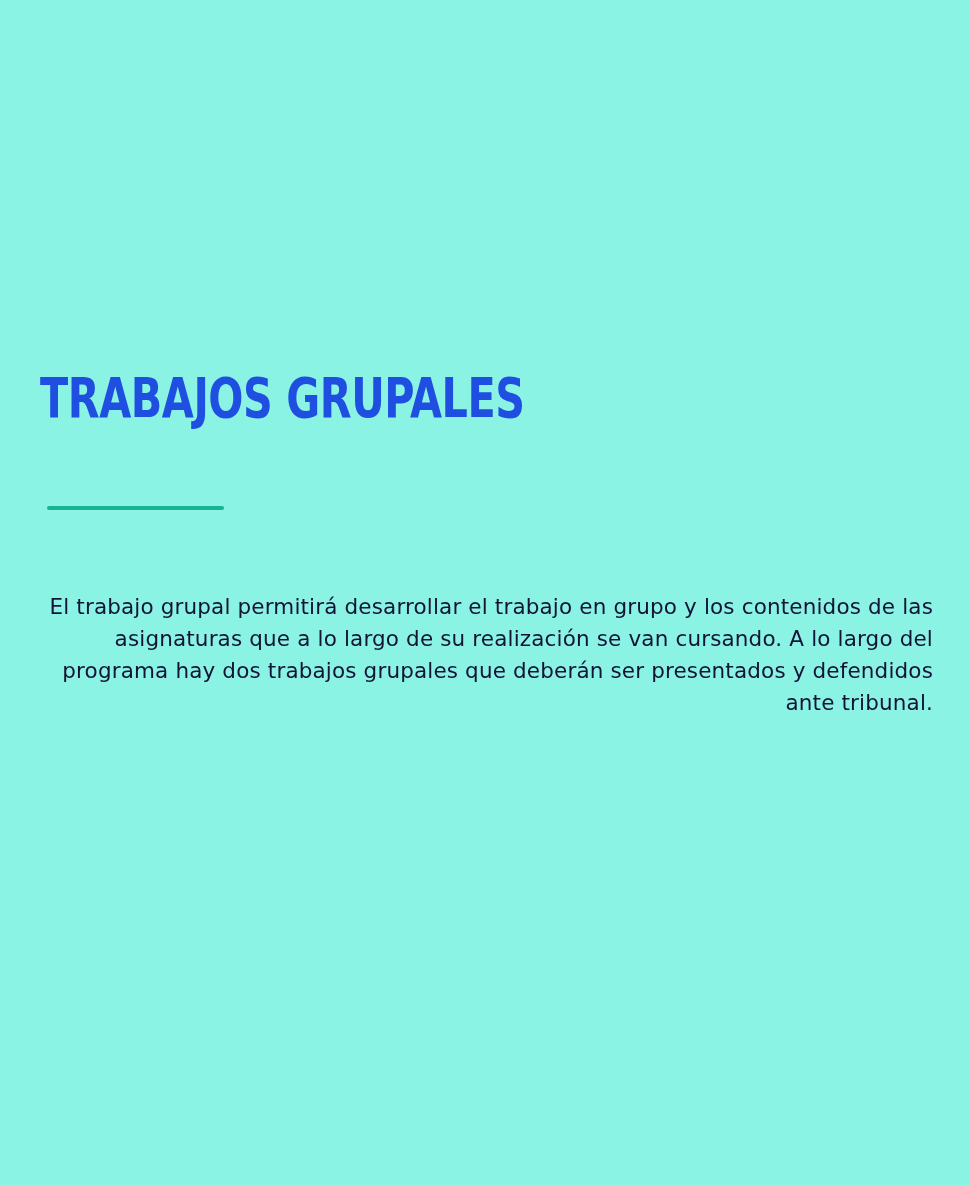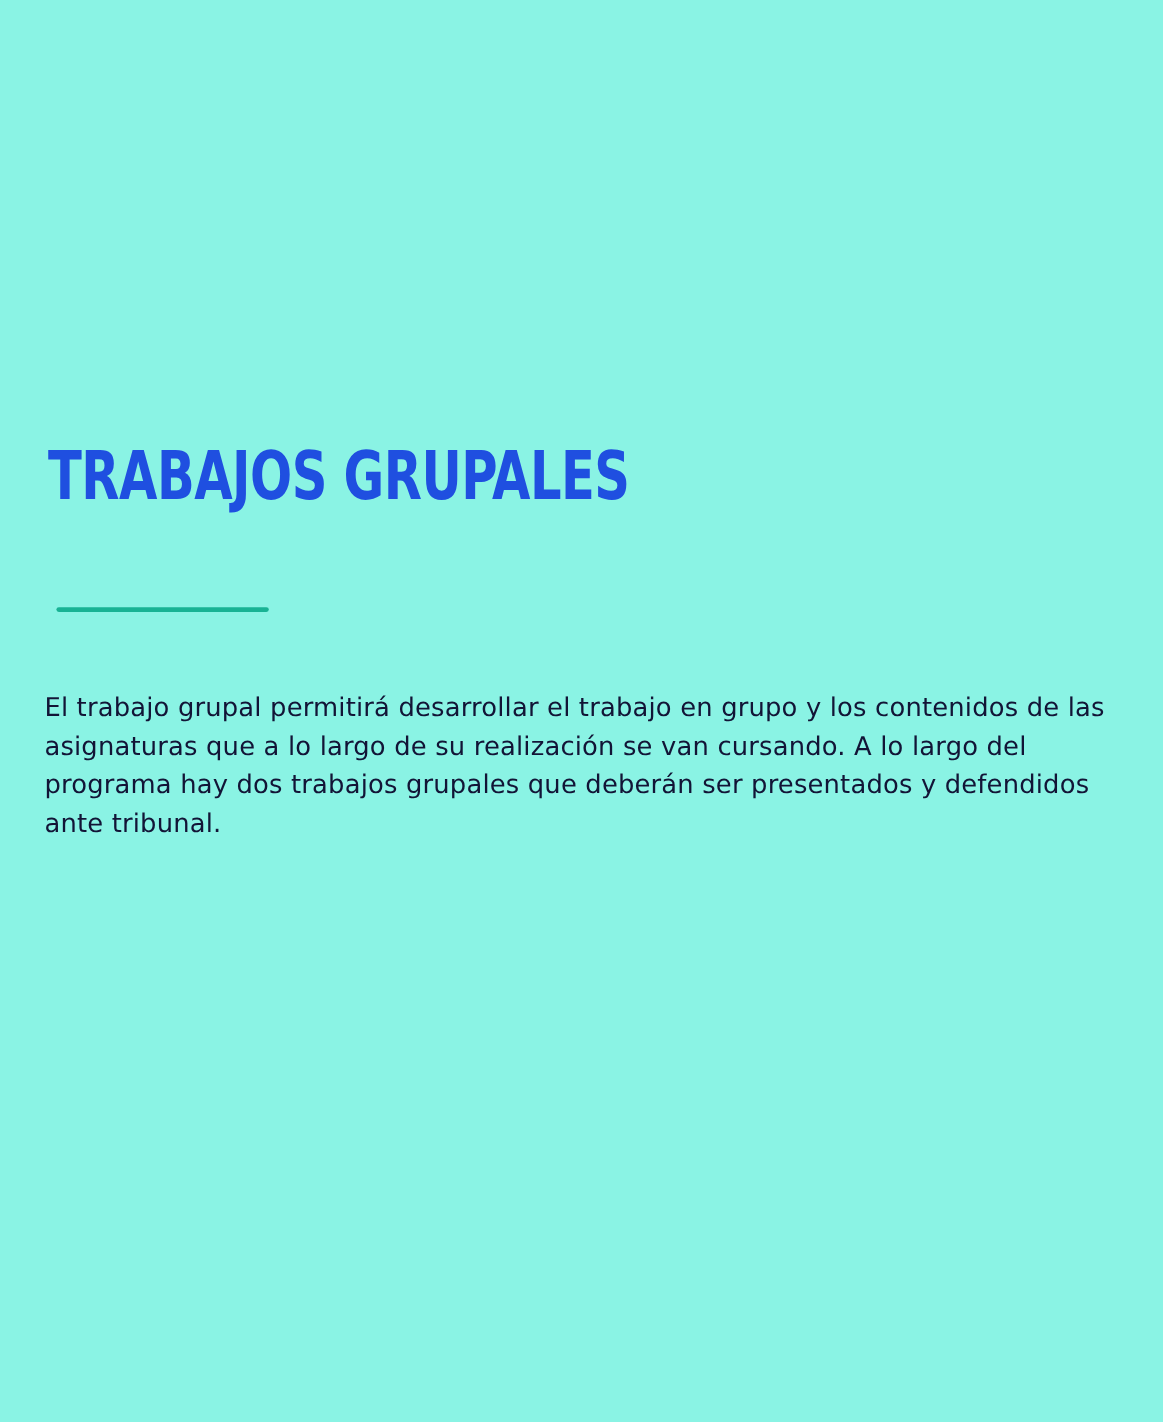--- a/index.html
+++ b/index.html
@@ -44,29 +44,29 @@
     left: 47px;
     top: 506px;
     width: 177px;
     height: 4px;
     background: #18b294;
     border-radius: 2px;
   }
   .body-text {
     position: absolute;
     left: 37px;
-    top: 575px;
+    top: 591px;
     width: 896px;
     margin: 0;
     font-family: "DejaVu Sans", "Liberation Sans", sans-serif;
     font-size: 21.5px;
     line-height: 32px;
     color: #121436;
     letter-spacing: 0.15px;
-    text-align: left;
+    text-align: right;
   }
 </style>
 </head>
 <body>
 
 <div class="slide">
 
   <div class="title-block">
     <h1 class="slide-title">TRABAJOS GRUPALES</h1>
   </div>

